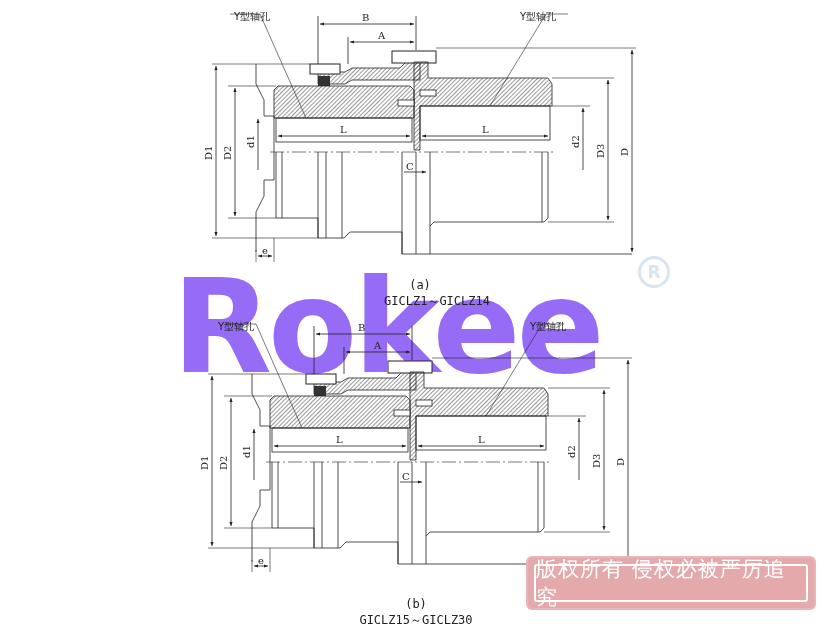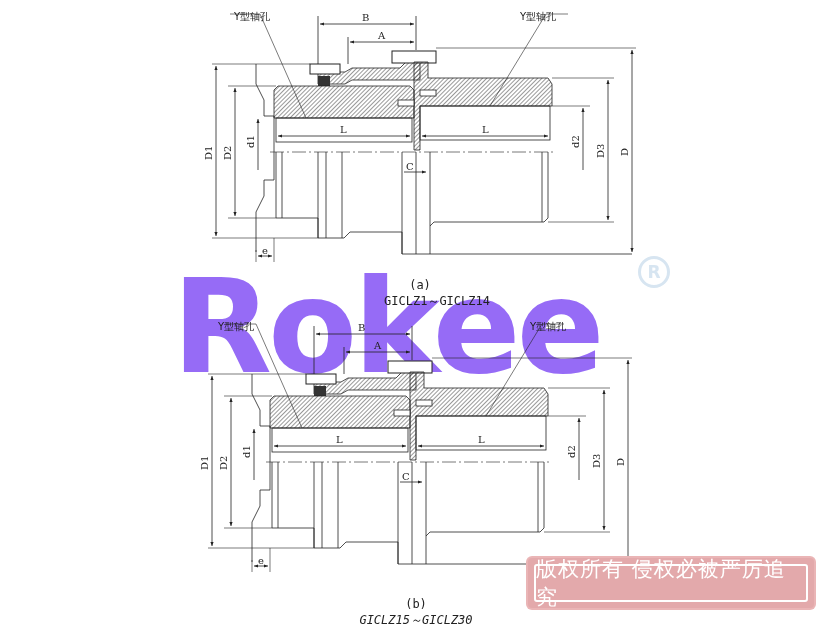--- a/index.html
+++ b/index.html
@@ -131,17 +131,17 @@
     <text class="dim" x="254" y="148" transform="rotate(-90 254 148)">d1</text>
     <text class="dim" x="579" y="148" transform="rotate(-90 579 148)">d2</text>
     <text class="dim" x="604" y="158" transform="rotate(-90 604 158)">D3</text>
     <text class="dim" x="628" y="156" transform="rotate(-90 628 156)">D</text>
   </g>
 </svg>
 
 <div class="cap" style="left:320px;top:278px;">(a)</div>
 <div class="cap" style="left:337px;top:293px;">GICLZ1～GICLZ14</div>
 <div class="cap" style="left:316px;top:597px;">(b)</div>
-<div class="cap" style="left:316px;top:612px;font-style:italic;">GICLZ15～GICLZ30</div>
+<div class="cap" style="left:316px;top:612px;">GICLZ15～GICLZ30</div>
 
 <div class="stamp">
   <div class="stamp-inner">版权所有 侵权必被严厉追究</div>
 </div>
 
 </body></html>

